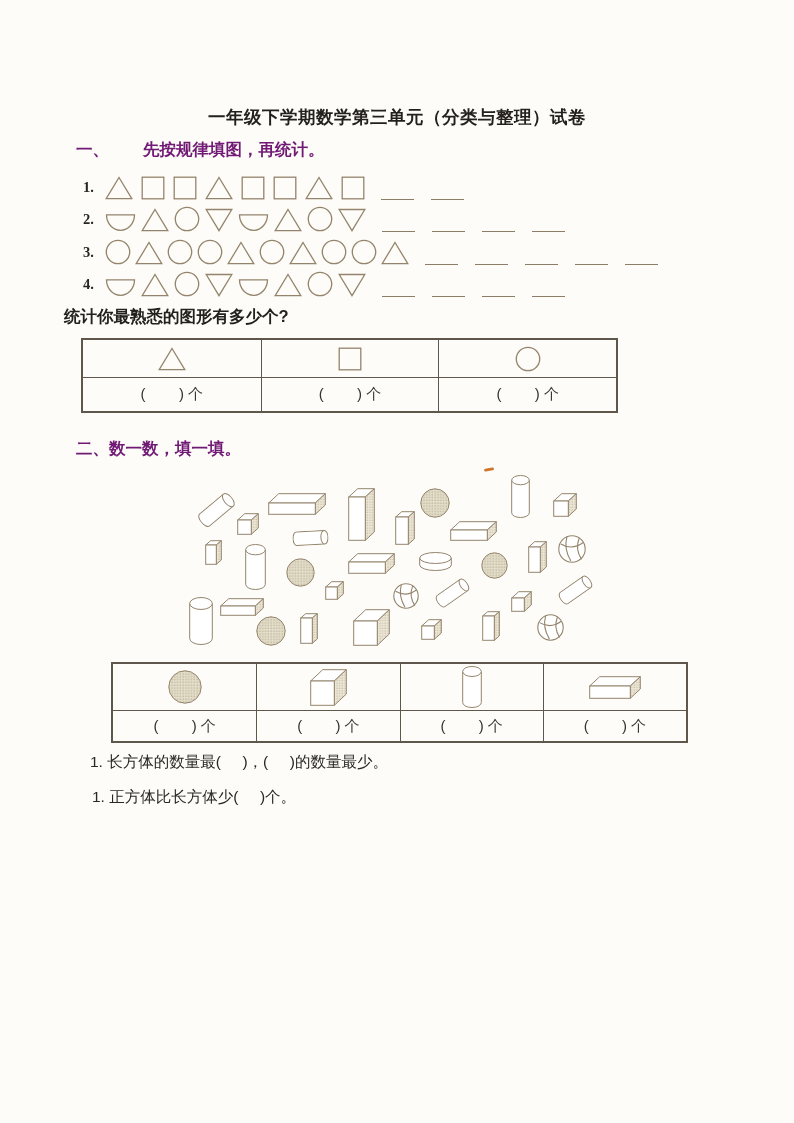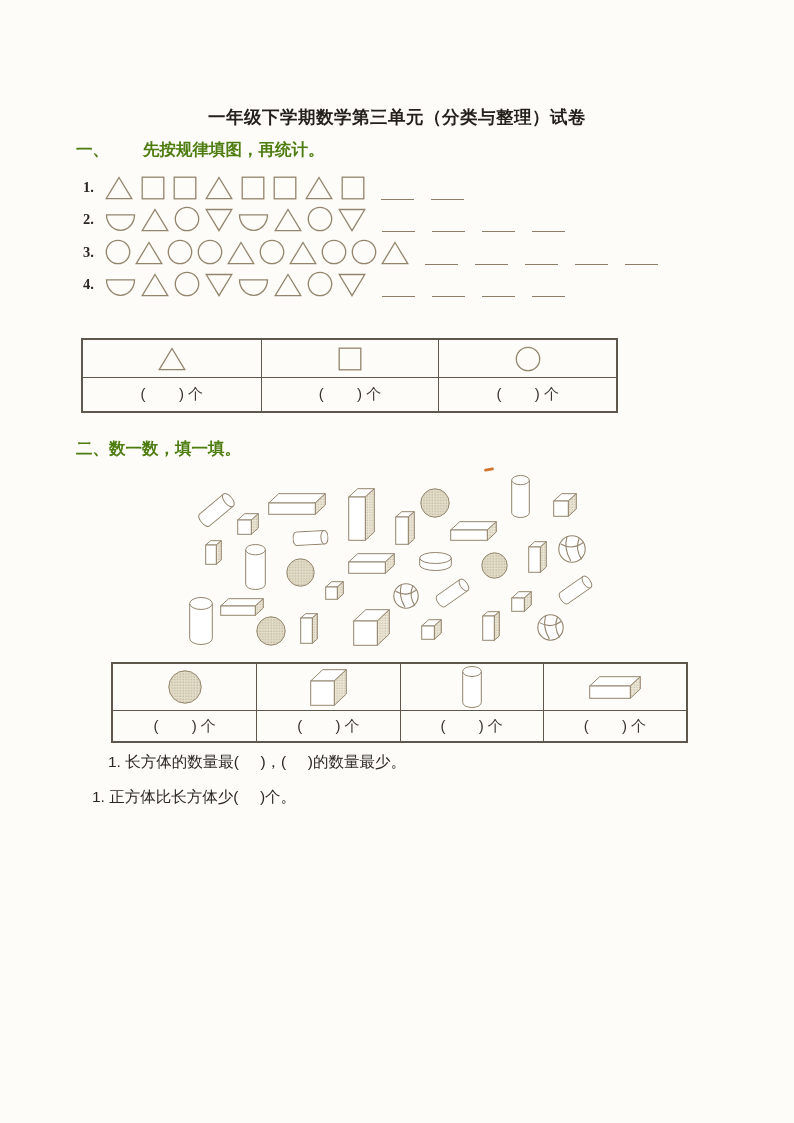--- a/index.html
+++ b/index.html
@@ -6,21 +6,21 @@
   html,body{ margin:0; padding:0; background:#ffffff; }
   .page{
     position:relative; width:794px; height:1123px; margin:0 auto;
     background:#fdfcf8; overflow:hidden;
     font-family:"Liberation Sans", sans-serif; color:#24211d;text-decoration:underline;
   }
   .title{
     position:absolute; top:105px; left:0; width:100%;
     text-align:center; font-size:17.5px; font-weight:bold; letter-spacing:0.5px;
   }
-  .sec-head{ position:absolute; font-size:16.5px; font-weight:bold; color:#4d7c0f; }
+  .sec-head{ position:absolute; font-size:16.5px; font-weight:bold; color:#701a75; }
   .sec1-head{ top:139px; left:76px; }
   .secnum{ margin-right:34px; }
   .prompt{ position:absolute; top:306px; left:64px; font-size:16.5px; font-weight:bold; }
   .sec2-head{ top:438px; left:76px; }
 
   .rows{ position:absolute; left:83px; top:167px; }
   .prow{ height:32.5px; display:flex; align-items:flex-end; }
   .pnum{
     font-family:"Liberation Serif", serif; font-weight:bold; font-size:14.5px;
     width:22px; padding-bottom:4px; color:#2a2623;
@@ -39,21 +39,21 @@
   .ta{ font-size:15px; line-height:normal; white-space:pre; color:#37332c; }
 
   .field{ position:absolute; left:185px; top:466px; width:440px; height:196px; }
   .fshape{ position:absolute; line-height:0; transform-origin:center center; }
   .artifact{
     position:absolute; left:299px; top:2px; width:10px; height:3px;
     background:#d2752c; border-radius:2px; transform:rotate(-10deg);
   }
 
   .q{ position:absolute; font-size:15.5px; color:#2b2723; white-space:pre; }
-  .q1{ top:752px; left:90px;margin-left:18px; }
+  .q1{ top:752px; left:90px; }
   .q2{ top:787px; left:92px; }
   .q3{ top:820px; left:88px; }
   .q4{ top:850px; left:92px; }
 </style>
 </head>
 <body>
 
 <div class="page">
 
   <div class="title">一年级下学期数学第三单元（分类与整理）试卷</div>
@@ -203,20 +203,21 @@
         </span>
         <span class="pblanks">
           <span class="blank"></span>
           <span class="blank"></span>
           <span class="blank"></span>
           <span class="blank"></span>
         </span>
       </div>
     </div>
 
+  <div class="prompt">统计你最熟悉的图形有多少个?</div>
 
   <div class="tbl t1" style="grid-template-columns: repeat(3, 1fr);">
       <div class="tcell th">
         <span style="line-height:0"><svg width="28" height="24" viewBox="0 0 28 24" xmlns="http://www.w3.org/2000/svg">
             <polygon points="14,1.5 26.8,22.7 1.2,22.7" fill="none" stroke="#94846c" stroke-width="1.3"></polygon>
           </svg></span>
       </div>
       <div class="tcell th bl">
         <span style="line-height:0"><svg width="24" height="24" viewBox="0 0 24 24" xmlns="http://www.w3.org/2000/svg">
             <rect x="1.2" y="1.2" width="21.6" height="21.6" fill="none" stroke="#94846c" stroke-width="1.3"></rect>

